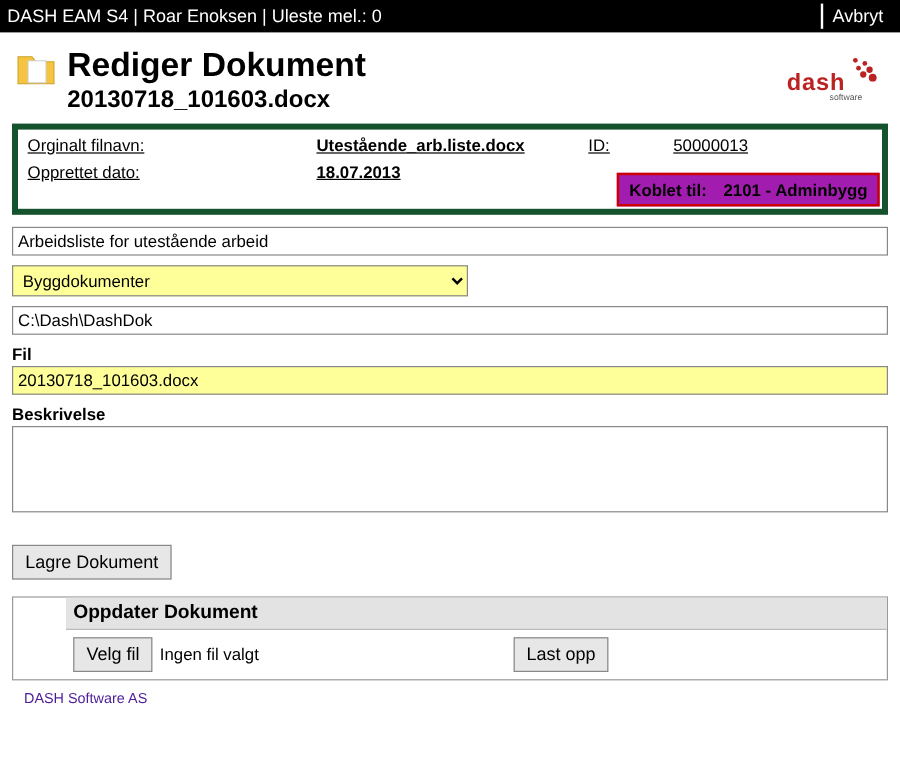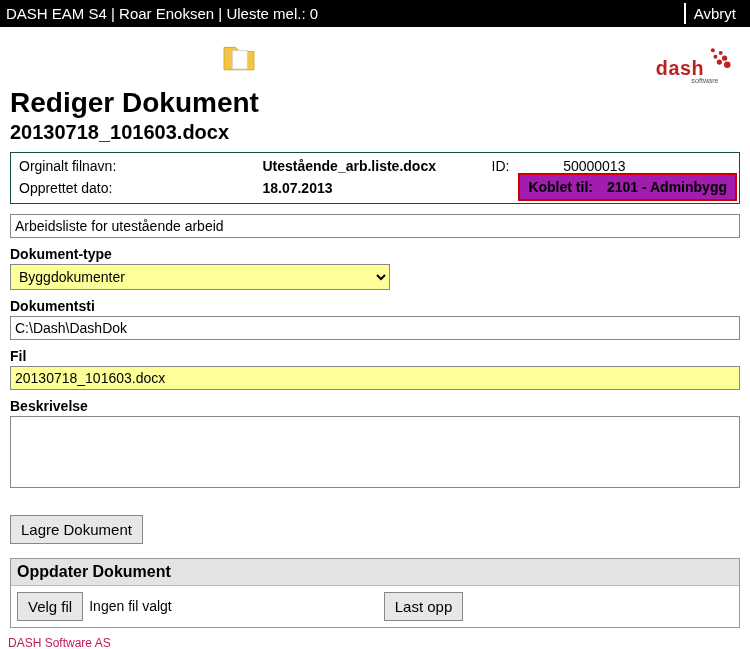--- a/index.html
+++ b/index.html
@@ -1,47 +1,47 @@
 <!DOCTYPE html>
 <html><head>
   <meta charset="utf-8">
   <style>
     * { box-sizing: border-box; margin: 0; padding: 0; }
     body { font-family: Arial, Helvetica, sans-serif; font-size: 14px; width: 750px; background: #fff; color: #000; }
     .topbar { background: #000; color: #fff; display: flex; justify-content: space-between; align-items: center; padding: 3px 6px; font-weight: normal; font-size: 15px; }
     .topbar .avbryt { background: #000; color: #fff; border-left: 2px solid #fff; padding: 2px 8px; cursor: pointer; }
     .content { padding: 6px 10px 4px 10px; }
     .title-row { display: flex; align-items: flex-start; justify-content: space-between; margin-top: 6px; }
-    .title-left { display: flex; align-items: flex-end; gap: 6px; flex-direction: column; }
+    .title-left { display: flex; align-items: flex-start; gap: 6px; }
     .file-icon svg { width: 40px; height: 40px; }
     .title h1 { font-size: 28px; font-weight: bold; line-height: 1.1; }
     .title h2 { font-size: 20px; font-weight: bold; margin-top: 2px; }
     .logo svg { width: 120px; height: 42px; margin-top: 6px; }
-    .details { border: 1px solid #14532d; margin-top: 8px; padding: 2px 6px 4px 6px; font-size: 14px; position: relative; }
+    .details { border: 5px solid #14532d; margin-top: 8px; padding: 2px 6px 20px 6px; font-size: 14px; position: relative; text-decoration: underline; }
     .details table { width: 100%; border-collapse: collapse; }
     .details td { padding: 3px 2px; vertical-align: top; }
     .details td.bold { font-weight: bold; }
     .koblet-box { position: absolute; right: 2px; bottom: 2px; border: 2px solid #c00; padding: 4px 8px; font-weight: bold; display: flex; gap: 14px; background: #a21caf; }
     .form { margin-top: 10px; }
     .field { margin-bottom: 8px; }
     .field label { font-weight: bold; display: block; margin-bottom: 2px; font-size: 14px; }
     .field input[type="text"], .field select, .field textarea, .field .fake-input {
       width: 100%; border: 1px solid #888; padding: 3px 4px; font-family: inherit; font-size: 14px;
     }
     .field select { width: 52%; }
     .field .yellow { background: #ffff99; }
     .field textarea { height: 72px; resize: none; }
     .fake-input { display: block; background: #fff; min-height: 22px; line-height: 16px; }
     .fake-input.yellow { background: #ffff99; }
     .btn { background: #e7e7e7; border: 1px solid #888; padding: 5px 10px; font-size: 15px; cursor: pointer; font-family: inherit; }
     .btn-save { margin-top: 16px; }
-    .update-box { border: 1px solid #999; margin-top: 14px; }
+    .update-box { border: 1px solid #999; margin-top: 14px; padding-left: 44px; }
     .update-box .heading { background: #e3e3e3; font-weight: bold; padding: 4px 6px; font-size: 16px; border-bottom: 1px solid #bbb; }
     .update-box .row { display: flex; align-items: center; gap: 6px; padding: 6px; }
-    .footer { font-size: 12px; color: #be185d; padding: 4px 8px; }
+    .footer { font-size: 12px; color: #4c1d95; padding: 4px 20px; }
     .spacer { flex: 0 0 200px; }
   </style>
 </head>
 <body>
 
 <div class="topbar">
   <span>DASH EAM S4 | Roar Enoksen | Uleste mel.: 0</span>
   <span class="avbryt">Avbryt</span>
 </div>
 
@@ -95,27 +95,25 @@
       <span>Koblet til:</span>
       <span>2101 - Adminbygg</span>
     </div>
   </div>
 
   <div class="form">
     <div class="field">
       <input type="text" value="Arbeidsliste for utestående arbeid" style="">
     </div>
     <div class="field">
-      <label>Dokument-type</label>
       <select class="yellow">
         <option>Byggdokumenter</option>
       </select>
     </div>
     <div class="field">
-      <label>Dokumentsti</label>
       <span class="fake-input">C:\Dash\DashDok</span>
     </div>
     <div class="field">
       <label>Fil</label>
       <span class="fake-input yellow">20130718_101603.docx</span>
     </div>
     <div class="field">
       <label>Beskrivelse</label>
       <textarea style=""></textarea>
     </div>

